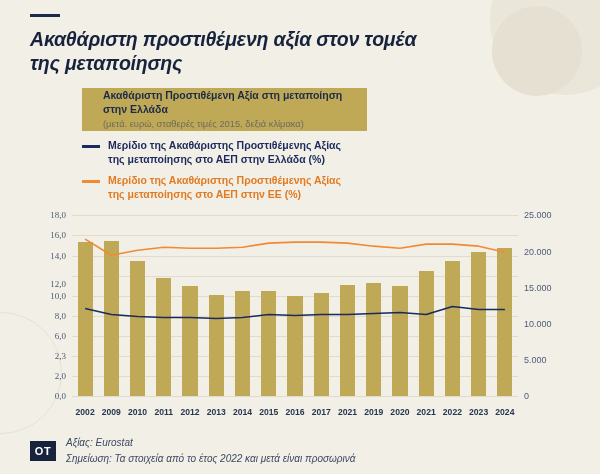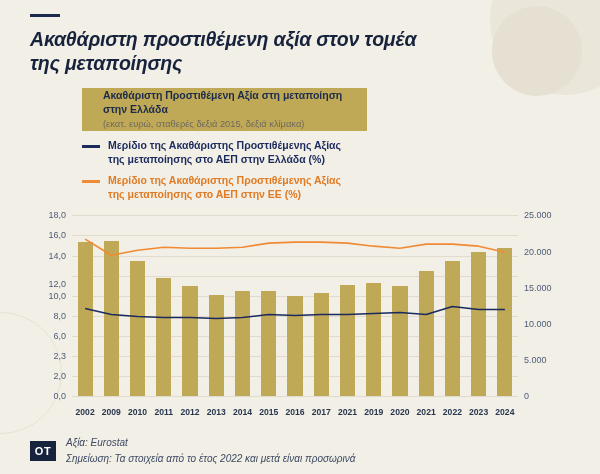--- a/index.html
+++ b/index.html
@@ -119,21 +119,21 @@
     height: 1px;
     background: #e0dbcc;
   }
   .ytick {
     position: absolute;
     font-size: 9px;
     color: #4d5b78;
     transform: translateY(-50%);
     white-space: nowrap;
   }
-  .ytick.left { right: calc(100% + 6px); text-align: right; }
+  .ytick.left { right: calc(100% + 6px); text-align: right; font-family: Liberation Serif, serif; }
   .ytick.right { left: calc(100% + 6px); text-align: left; }
   .bars {
     position: absolute;
     left: 0; right: 0; bottom: 0; top: 0;
     display: flex;
     align-items: flex-end;
     justify-content: space-between;
   }
   .barcol {
     flex: 1 1 0;
@@ -207,21 +207,21 @@
 <div class="wrap">
 
   <div class="title-rule"></div>
   <h1 class="title">Ακαθάριστη προστιθέμενη αξία στον τομέα της μεταποίησης</h1>
 
   <div class="legend">
     <div class="legend-row bar">
       <span class="swatch bar"></span>
       <span class="legend-text">
         <span class="l1">Ακαθάριστη Προστιθέμενη Αξία στη μεταποίηση στην Ελλάδα</span><br>
-        <span class="l2">(εκατ. ευρώ, σταθερές δεξιά 2015, δεξιά κλίμακα)</span>
+        <span class="l2">(μετά. ευρώ, σταθερές τιμές 2015, δεξιά κλίμακα)</span>
       </span>
     </div>
     <div class="legend-row navy">
       <span class="swatch line navy"></span>
       <span class="legend-text">
         <span class="l1">Μερίδιο της Ακαθάριστης Προστιθέμενης Αξίας</span><br>
         <span class="l2b">της μεταποίησης στο ΑΕΠ στην Ελλάδα (%)</span>
       </span>
     </div>
     <div class="legend-row orange">
@@ -342,18 +342,18 @@
         <div class="xlabel">2021</div>
         <div class="xlabel">2022</div>
         <div class="xlabel">2023</div>
         <div class="xlabel">2024</div>
       </div>
   </div>
 
   <div class="footer">
     <div class="badge">OT</div>
     <div class="notes">
-      <div class="src">Αξία: Eurostat</div>
+      <div class="src">Αξίας: Eurostat</div>
       <div class="note">Σημείωση: Τα στοιχεία από το έτος 2022 και μετά είναι προσωρινά</div>
     </div>
   </div>
 
 </div>
 
 </body></html>

